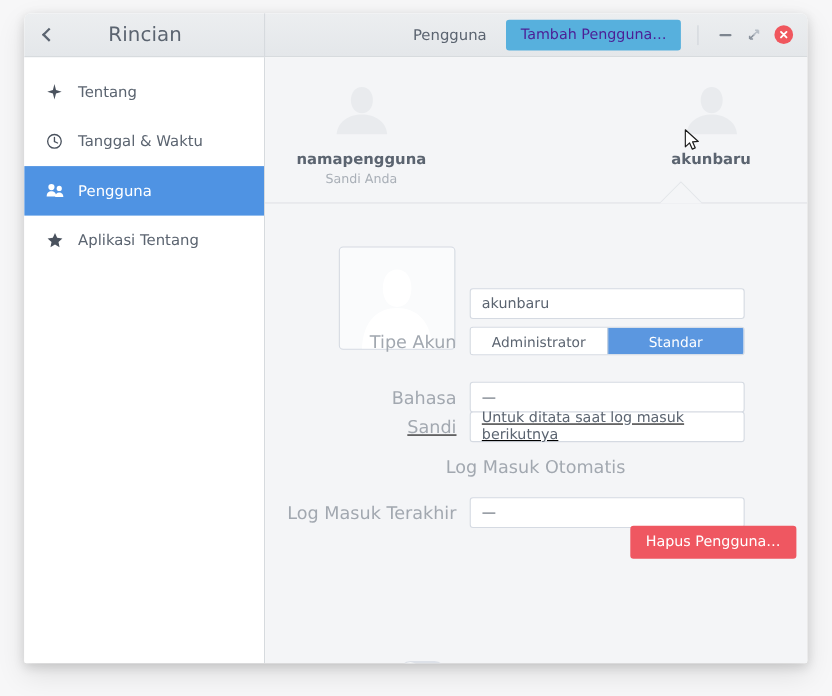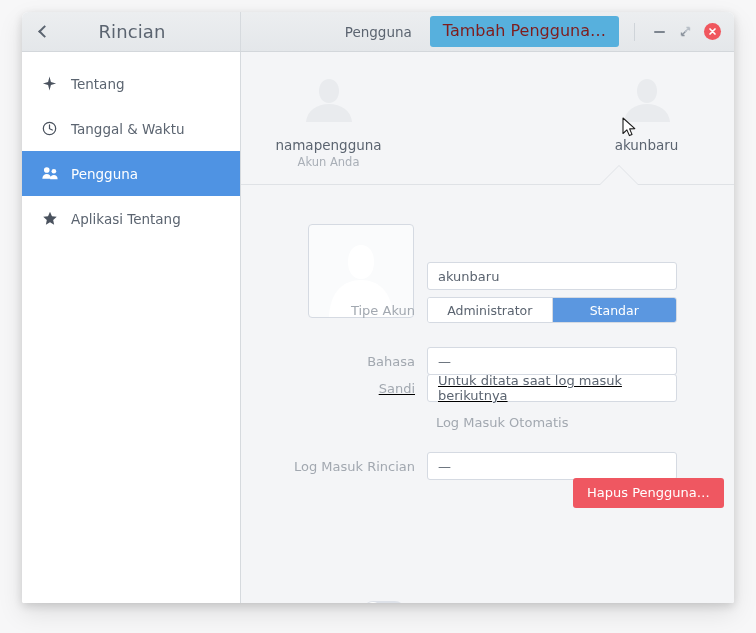--- a/index.html
+++ b/index.html
@@ -69,22 +69,22 @@
     padding-right: 13px;
     gap: 0;
   }
   .tb-label {
     font-size: 13.5px;
     color: #5b6470;
     margin-right: 18px;
   }
   .add-user-btn {
     background: #57b0dd;
-    color: #7f1d1d;
-    font-size: 16px;
+    color: #4c1d95;
+    font-size: 13px;
     border-radius: 3px;
     padding: 7px 13px 8px 13px;
     line-height: 1;
     cursor: default;
     white-space: nowrap;
   }
   .wc-sep {
     width: 1px; height: 18px;
     background: #cfd4d9;
     margin: 0 11px 0 15px;
@@ -171,21 +171,21 @@
     width: 150px;
     display: flex;
     flex-direction: column;
     align-items: center;
     cursor: default;
   }
   .avatar-lg svg { display: block; }
   .user-name {
     margin-top: 8px;
     font-size: 13.5px;
-    font-weight: normal;
+    font-weight: bold;
     color: #5b6470;
   }
   .user-sub {
     margin-top: 2px;
     font-size: 11.5px;
     color: #a9afb7;
   }
   .pointer-tri {
     position: absolute;
     left: 359px;
@@ -239,21 +239,21 @@
     width: 100%;
     height: 24px;
     display: flex;
     align-items: center;
   }
   .row-label {
     width: 186px;
     flex: 0 0 186px;
     text-align: right;
     padding-right: 12px;
-    font-size: 13px;
+    font-size: 16px;
     color: #a2a8b0;
   }
   .row-field {
     width: 250px;
     flex: 0 0 250px;
   }
 
   .segmented {
     display: flex;
     width: 250px; height: 26px;
@@ -422,21 +422,21 @@
       <div class="userstrip">
 
         <div class="usercard">
           <span class="avatar-lg">
             <svg width="56" height="56" viewBox="0 0 56 56">
               <path d="M28 6 C34 6 38 11 38 18 C38 25 34 30 28 30 C22 30 18 25 18 18 C18 11 22 6 28 6 Z" fill="#e9ebee"></path>
               <path d="M28 31 C40 31 50 37.5 51 49 L5 49 C6 37.5 16 31 28 31 Z" fill="#e9ebee"></path>
             </svg>
           </span>
           <span class="user-name">namapengguna</span>
-          <span class="user-sub">Akun Anda</span>
+          <span class="user-sub">Sandi Anda</span>
         </div>
 
         <div class="usercard">
           <span class="avatar-lg">
             <svg width="56" height="56" viewBox="0 0 56 56">
               <path d="M28 6 C34 6 38 11 38 18 C38 25 34 30 28 30 C22 30 18 25 18 18 C18 11 22 6 28 6 Z" fill="#e9ebee"></path>
               <path d="M28 31 C40 31 50 37.5 51 49 L5 49 C6 37.5 16 31 28 31 Z" fill="#e9ebee"></path>
             </svg>
           </span>
           <span class="user-name">akunbaru</span>
@@ -484,21 +484,21 @@
           <div class="row-label">Log Masuk Otomatis</div>
           <div class="row-field">
             <div class="toggle">
               <span class="knob"></span>
               <span class="mark">×</span>
             </div>
           </div>
         </div>
 
         <div class="row" style="top:269px;">
-          <div class="row-label">Log Masuk Rincian</div>
+          <div class="row-label">Log Masuk Terakhir</div>
           <div class="row-field">
             <div class="field">—</div>
           </div>
         </div>
 
         <div class="delete-btn">Hapus Pengguna…</div>
       </div>
     </div>
   </div>
 </div>

